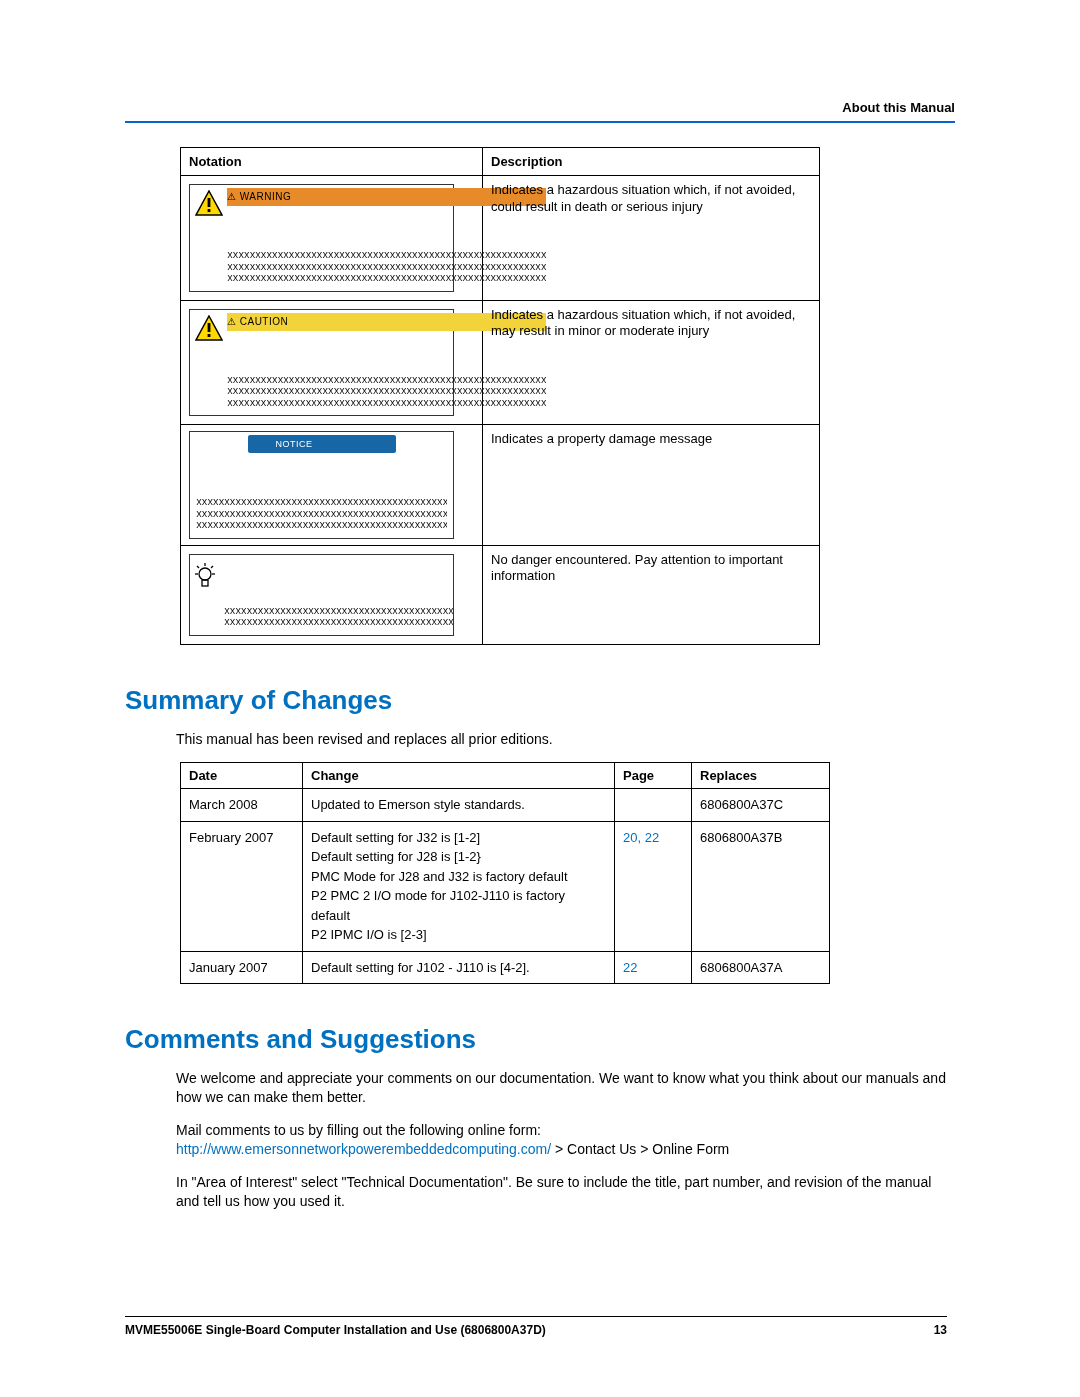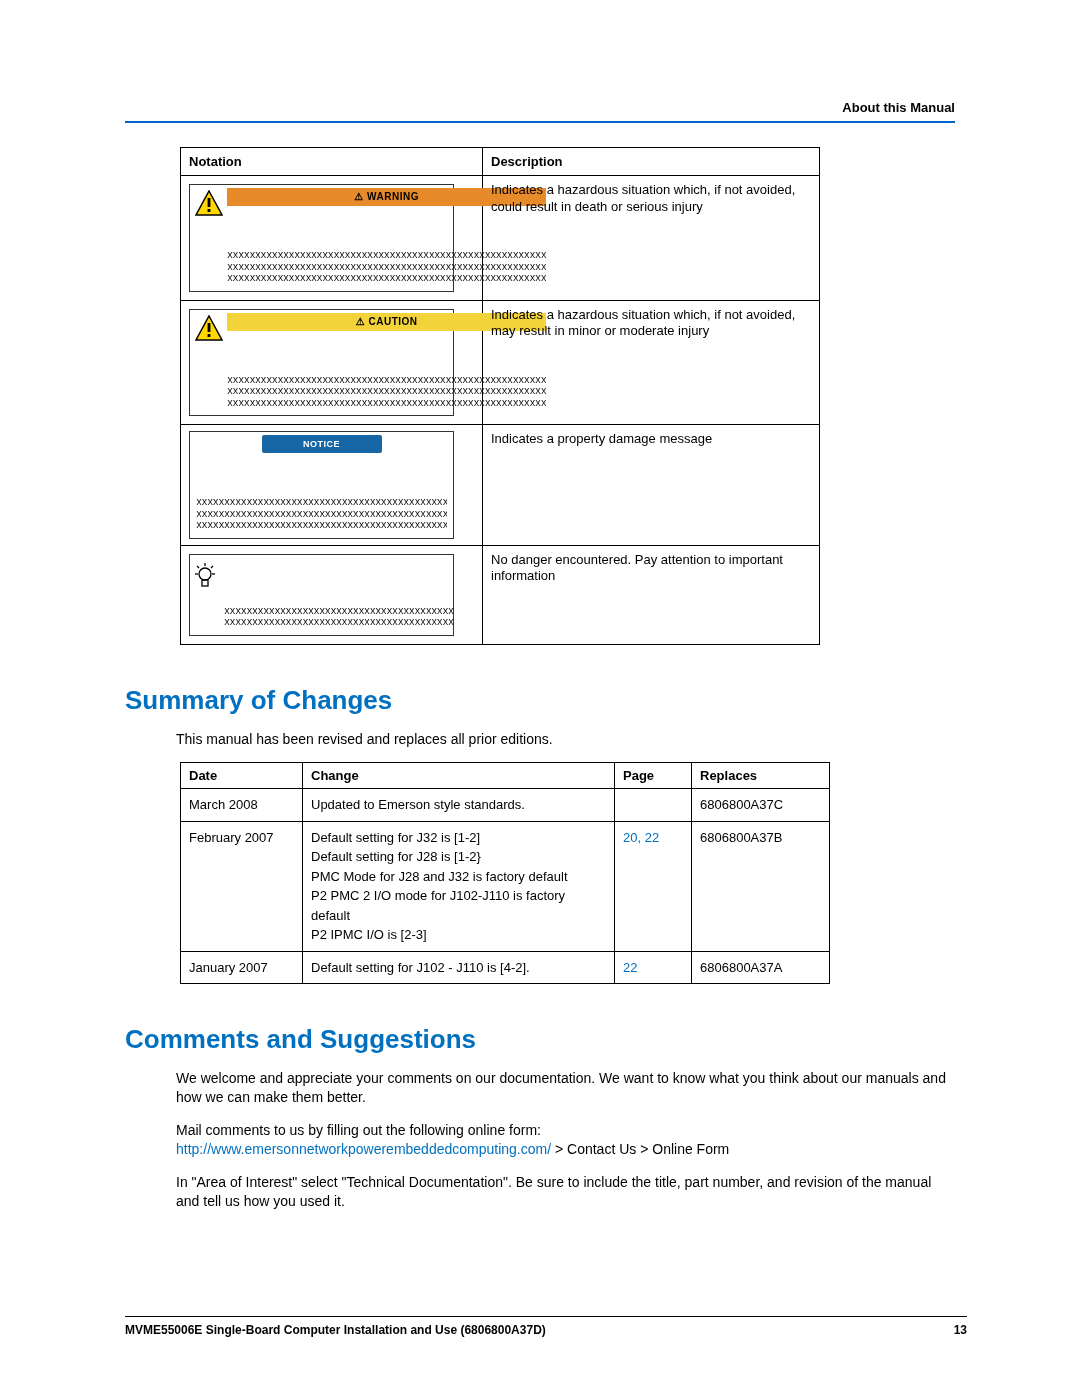--- a/index.html
+++ b/index.html
@@ -63,36 +63,36 @@
   }
   .box-row { display:flex; align-items:flex-start; }
   .hazard-icon {
     margin: 2px 4px 0 5px;
     flex-shrink:0;
   }
   .box-right { flex:1; padding-right:6px; }
   .label-pill {
     height: 18px;
     line-height: 18px;
-    text-align: center;
     font-size: 10px;
-    font-weight: bold;
+    font-weight: normal;
     letter-spacing: 0.5px;
     margin-bottom: 3px;
     color: #000;
   }
   .label-warning { background: #e78a2a; }
   .label-caution { background: #f3d33a; }
   .label-notice  {
     background: #1766a6;
     color: #fff;
     width: 120px;
     margin: 0 auto 3px auto;
     border-radius: 2px;
     font-size: 9px;
+    padding-left: 28px;
   }
   .x-lines {
     font-family: Liberation Mono, monospace;
     font-size: 10px;
     line-height: 1.15;
     letter-spacing: -0.4px;
     color: #111;
     overflow: hidden;
     white-space: pre;
     margin-top: 44px;
@@ -144,21 +144,21 @@
   }
   .link { color: #0070c0; }
 
   .footer-rule {
     border: none;
     border-top: 1px solid #000;
     margin: 0 0 6px 0;
   }
   .footer {
     position:absolute;
-    left:125px; right:113px; bottom:60px;
+    left:125px; right:133px; bottom:60px;
   }
   .footer-line {
     display:flex;
     justify-content: space-between;
     font-size: 12px;
     font-weight: bold;
   }
 </style>
 </head>
 <body>

